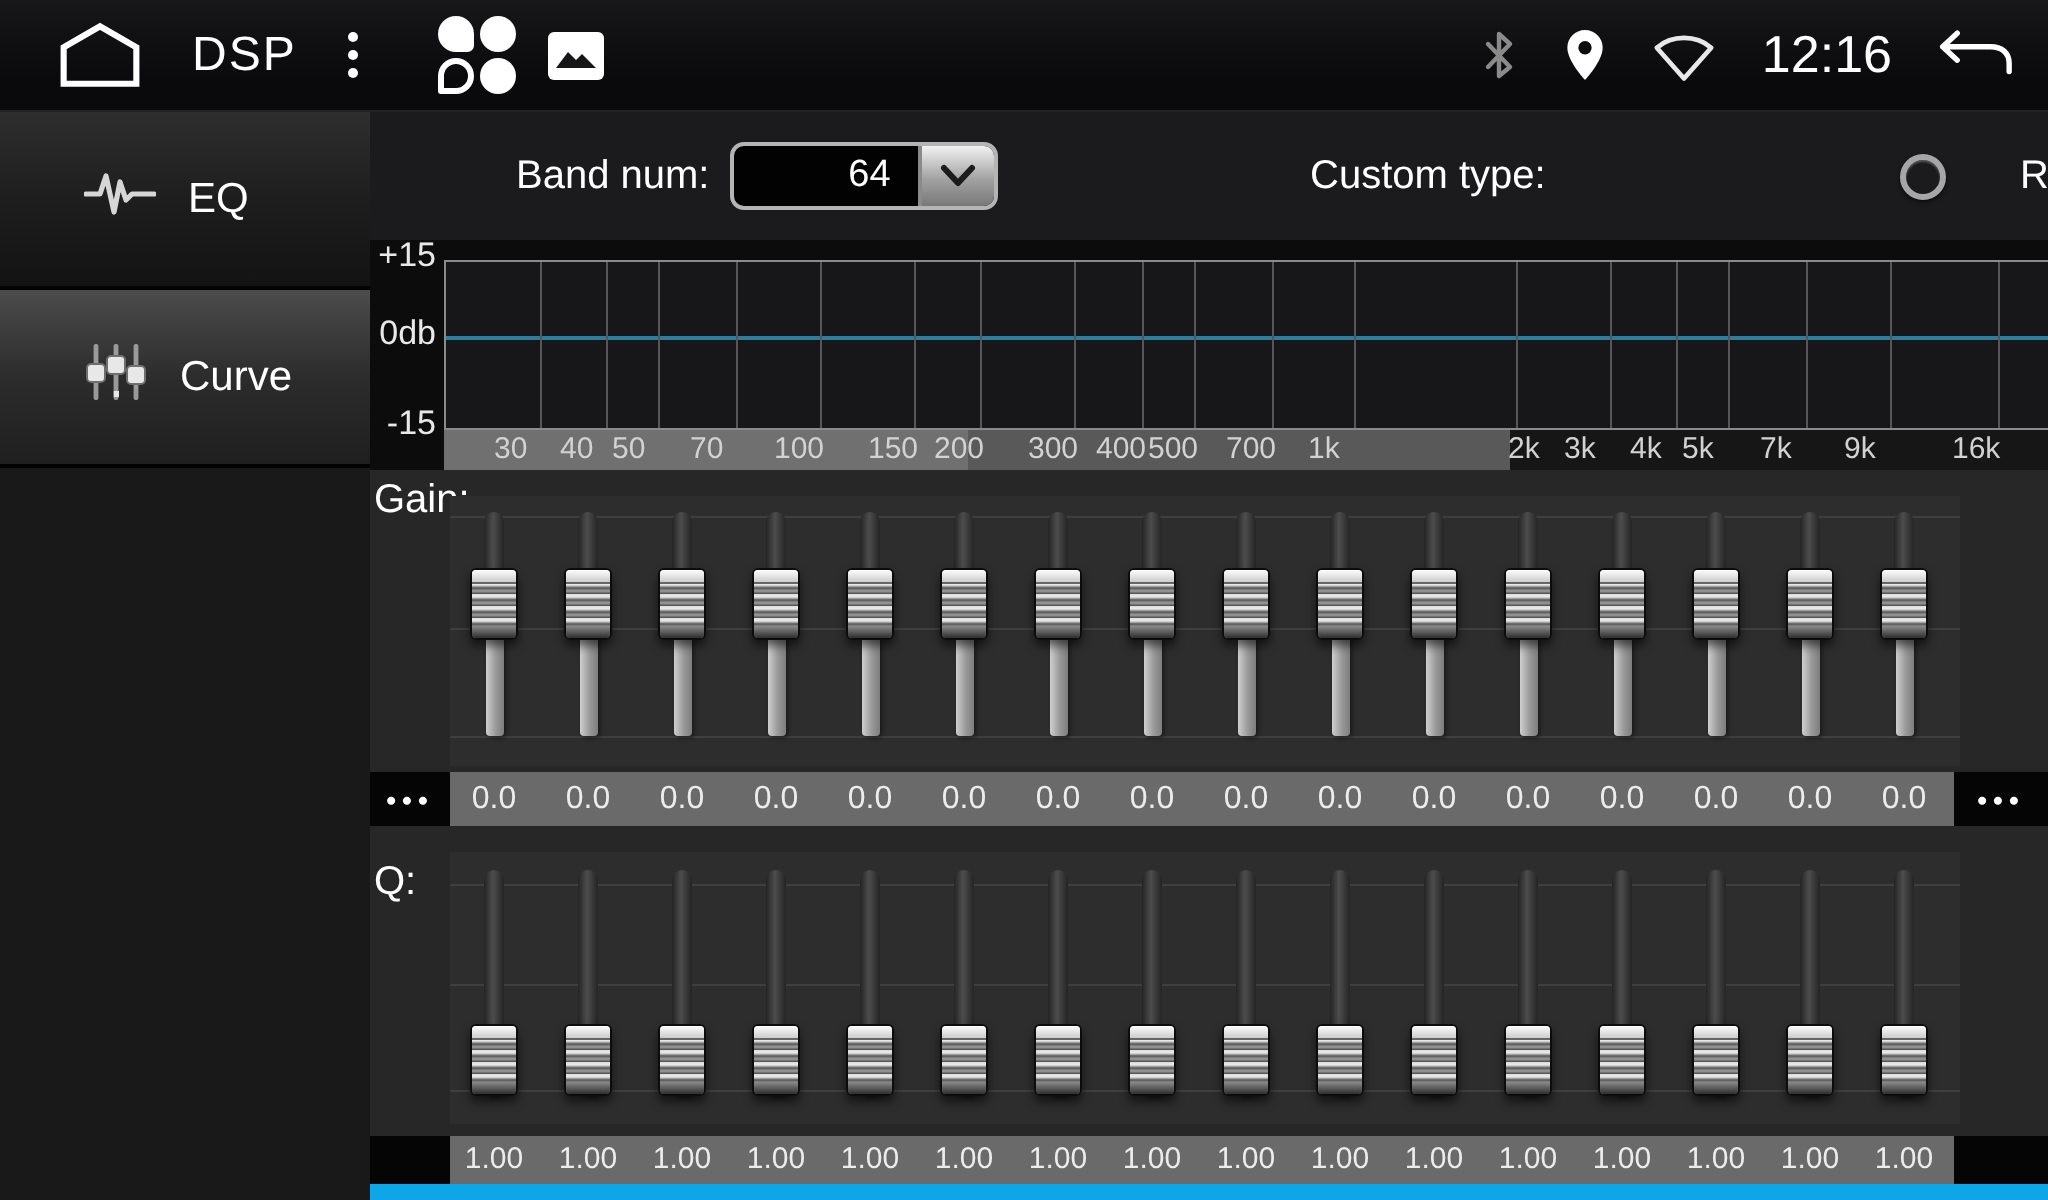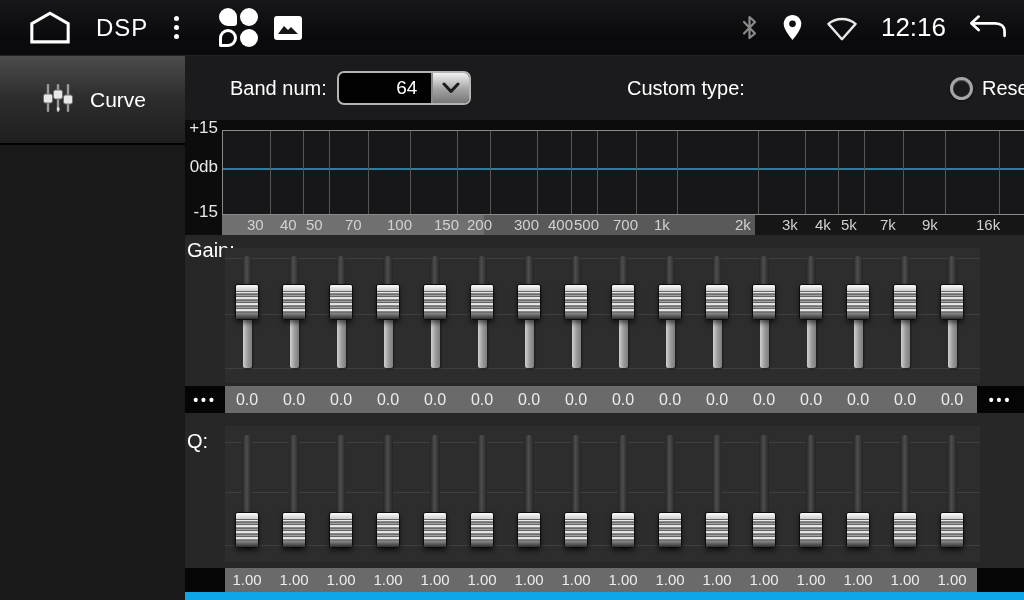--- a/index.html
+++ b/index.html
@@ -30,21 +30,21 @@
   
   .sidebar { position:absolute; left:0; top:56px; width:185px; height:544px; background:#191919; }
   .side-item { height:89px; display:flex; align-items:center; padding-left:42px; gap:16px;
     background:linear-gradient(180deg,#2e2e2e 0%,#1b1b1b 60%,#131313 100%); border-bottom:2px solid #020202; cursor:pointer; }
   .side-item.active { background:linear-gradient(180deg,#4c4c4c 0%,#2c2c2c 50%,#1f1f1f 100%); }
   .side-label { font-size:21px; color:#fff; }
 
   
   .controls { position:absolute; left:185px; top:56px; width:839px; height:64px; background:#1b1b1d; }
   .ctl-group { position:absolute; top:0; height:100%; display:flex; align-items:center; gap:10px; }
-  .ctl-label { font-size:20px; color:#fff; }
+  .ctl-label { font-size:20px; color:#fff;margin-left:28px; }
   .grp-band { left:45px; } .grp-custom { left:442px; } .grp-reset { left:765px; gap:9px; }
   .select { display:flex; height:34px; border:2px solid #b4b4b4; border-radius:7px; background:#020202;
     overflow:hidden; align-items:stretch; cursor:pointer; }
   .sel-val { display:flex; align-items:center; justify-content:center; font-size:19px; color:#fff;padding-left:44px; }
   .grp-band .sel-val { width:92px; } .grp-custom .sel-val { width:98px; }
   .sel-btn { width:38px; background:linear-gradient(180deg,#f2f2f2,#a2a2a2 55%,#787878);
     border-left:2px solid #8a8a8a; display:flex; align-items:center; justify-content:center; }
   .reset-circle { width:23px; height:23px; border-radius:50%; border:3px solid #a6a6a6;
     box-shadow:inset 0 1px 1px rgba(255,255,255,.25), 0 1px 2px rgba(0,0,0,.6); cursor:pointer; }
 
@@ -147,20 +147,28 @@
       <span class="sb-time">12:16</span>
       <span class="sb-icon">
         <svg width="42" height="27" viewBox="0 0 40 26">
             <path d="M10,2.5 L3,9 L10,15.5 M3,9 H26 C31.5,9 35,12 35,17 L35,21" fill="none" stroke="#fff" stroke-width="2.6" stroke-linejoin="round" stroke-linecap="round"></path>
           </svg>
       </span>
     </span>
   </header>
 
   <nav class="sidebar">
+    <div class="side-item">
+      <span>
+        <svg width="36" height="28" viewBox="0 0 36 28">
+            <polyline points="1,14 8,14 11,5 15,23 18,8 21,17 24,14 35,14" fill="none" stroke="#d6d6d6" stroke-width="2.6" stroke-linejoin="round" stroke-linecap="round"></polyline>
+          </svg>
+      </span>
+      <span class="side-label">EQ</span>
+    </div>
     <div class="side-item active">
       <span>
         <svg width="32" height="32" viewBox="0 0 32 32">
           <g fill="#9a9a9a">
               <rect x="4.8" y="2" width="2.4" height="28" rx="1"></rect>
               <rect x="14.8" y="2" width="2.4" height="28" rx="1"></rect>
               <rect x="24.8" y="2" width="2.4" height="28" rx="1"></rect>
             </g>
           <g fill="#e8e8e8" stroke="#6e6e6e" stroke-width="1">
             <rect x="1.5" y="12" width="9" height="9" rx="2"></rect>
@@ -230,21 +238,21 @@
         <span class="ftick" style="left: 84px;">50</span>
         <span class="ftick" style="left: 123px;">70</span>
         <span class="ftick" style="left: 165px;">100</span>
         <span class="ftick" style="left: 212px;">150</span>
         <span class="ftick" style="left: 245px;">200</span>
         <span class="ftick" style="left: 292px;">300</span>
         <span class="ftick" style="left: 326px;">400</span>
         <span class="ftick" style="left: 352px;">500</span>
         <span class="ftick" style="left: 391px;">700</span>
         <span class="ftick" style="left: 432px;">1k</span>
-        <span class="ftick" style="left: 513px;">2k</span>
+        <span class="ftick" style="left: 532px;">2k</span>
         <span class="ftick" style="left: 560px;">3k</span>
         <span class="ftick" style="left: 593px;">4k</span>
         <span class="ftick" style="left: 619px;">5k</span>
         <span class="ftick" style="left: 658px;">7k</span>
         <span class="ftick" style="left: 700px;">9k</span>
         <span class="ftick" style="left: 754px;">16k</span>
       </div>
   </section>
 
   <section class="section gain-section">

